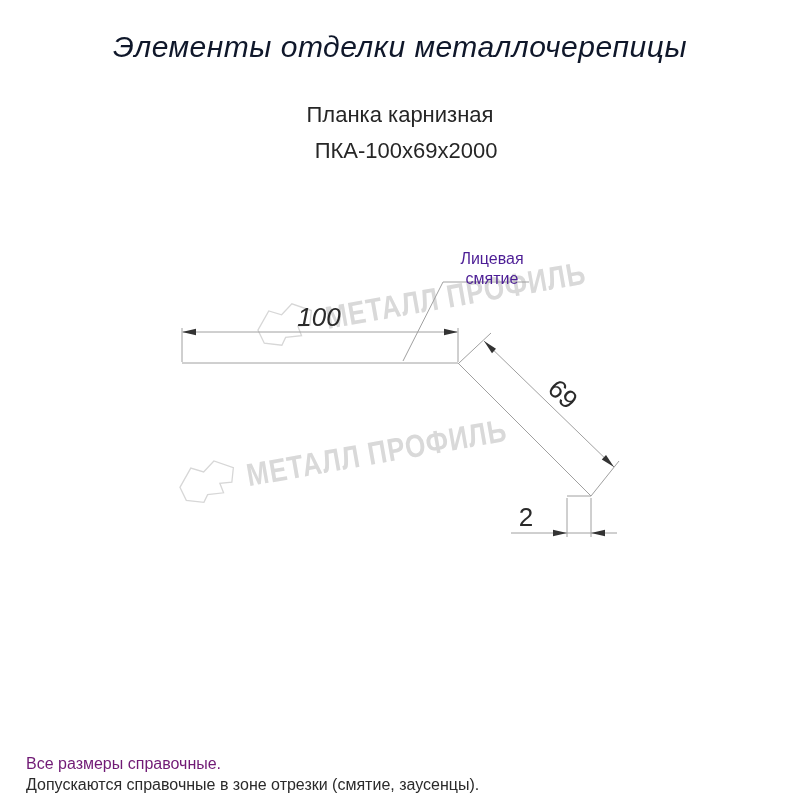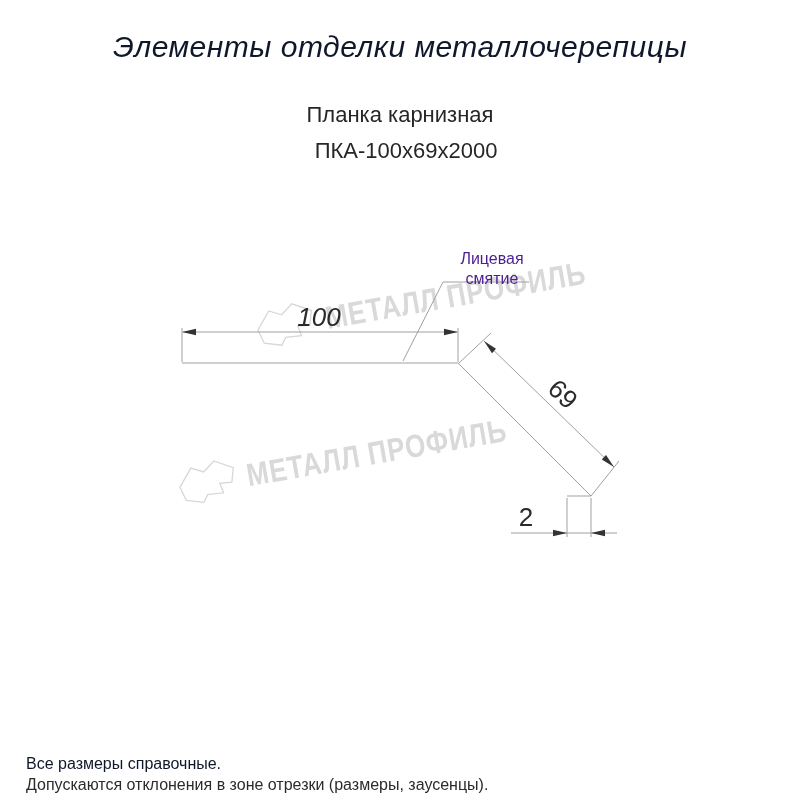--- a/index.html
+++ b/index.html
@@ -36,21 +36,21 @@
     display:flex;align-items:center;gap:8px;height:44px;
     transform:rotate(-10deg);transform-origin:left center;
     pointer-events:none;
   }
   .wm-1{left:253px;top:309px;}
   .wm-2{left:176px;top:466px;}
   .wm-text{
     font-size:32px;font-weight:bold;color:#d9d9d9;letter-spacing:1px;
     transform:scaleX(0.82);transform-origin:left center;white-space:nowrap;
   }
-  .footer-line1{left:26px;top:754px;font-size:16px;line-height:1.2;color:#0f172a;}
+  .footer-line1{left:26px;top:754px;font-size:16px;line-height:1.2;color:#701a75;}
   .footer-line2{left:26px;top:775px;font-size:16px;line-height:1.2;color:#2b2b2b;}
 </style>
 </head>
 <body>
 
 <div class="page">
 
   <div class="abs watermark wm-1">
     <span>
       <svg width="66" height="44" viewBox="0 0 64 44">
@@ -119,15 +119,15 @@
   <div class="abs dim-label dim-100">100</div>
   <div class="abs dim-label dim-69">69</div>
   <div class="abs dim-label dim-10">2</div>
 
   <div class="abs face-label">
     <span>Лицевая</span>
     <span>смятие</span>
   </div>
 
   <div class="abs footer-line1">Все размеры справочные.</div>
-  <div class="abs footer-line2">Допускаются отклонения в зоне отрезки (размеры, заусенцы).</div>
+  <div class="abs footer-line2">Допускаются справочные в зоне отрезки (смятие, заусенцы).</div>
 
 </div>
 
 </body></html>

